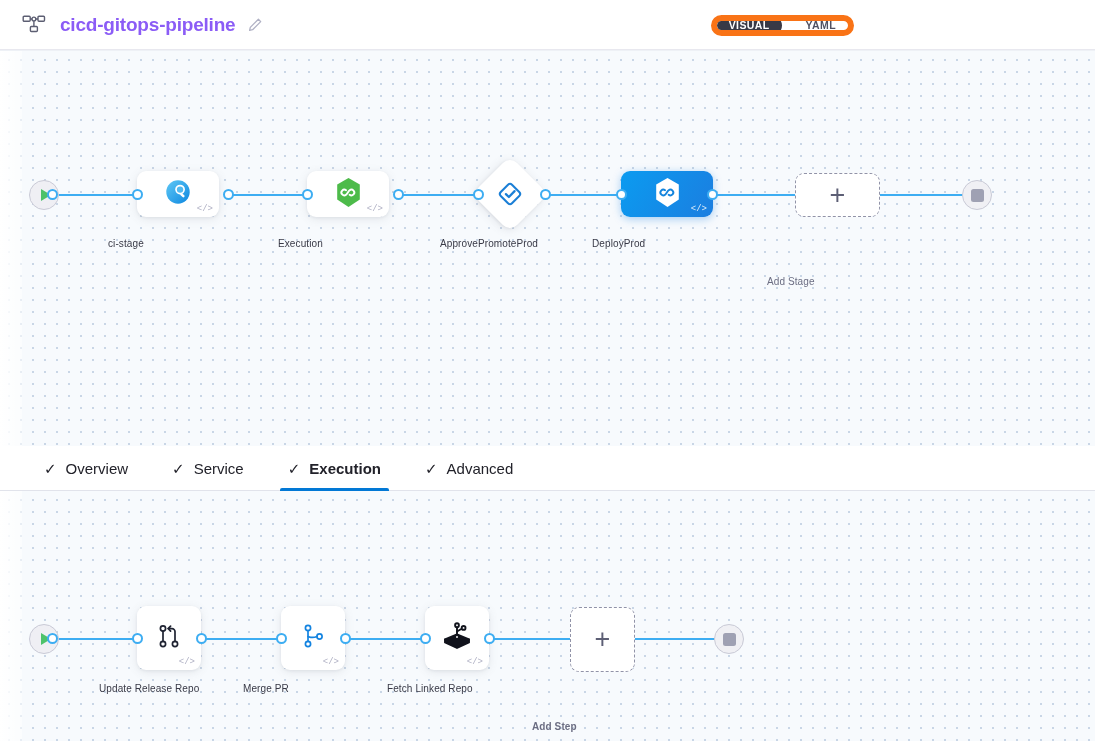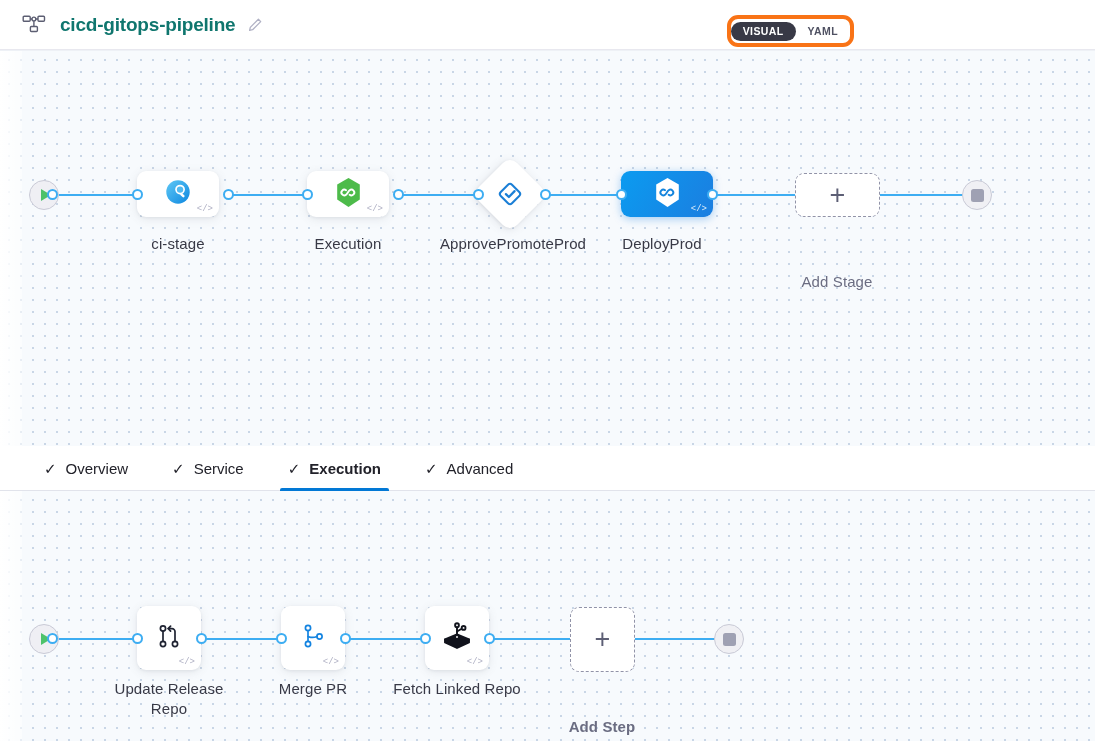--- a/index.html
+++ b/index.html
@@ -12,29 +12,29 @@
   .app{position:relative;width:1095px;height:741px;background:#fff;}
 
   
   .header{
     position:absolute;left:0;top:0;width:1095px;height:50px;
     background:#ffffff;border-bottom:1px solid #e8e8ef;
     display:flex;align-items:center;box-sizing:border-box;
   }
   .hdr-icon{margin-left:20px;width:28px;height:24px;display:flex;align-items:center;justify-content:center;color:#4f5162;}
   .hdr-title{
-    margin-left:12px;font-size:19px;font-weight:bold;color:#0f766e;letter-spacing:-0.2px;
+    margin-left:12px;font-size:19px;font-weight:bold;color:#8b5cf6;letter-spacing:-0.2px;
   }
   .hdr-edit{margin-left:12px;width:18px;height:18px;color:#b0b1c4;display:flex;align-items:center;}
 
   .toggle{
     position:absolute;right:241px;top:15px;
-    height:32px;display:flex;align-items:center;
-    border:4px solid #f97316;border-radius:11px;background:#fff;
-    padding:0;box-sizing:border-box;overflow:hidden;
+    height:21px;display:flex;align-items:center;
+    border:6px solid #f97316;border-radius:11px;background:#fff;
+    padding:0;box-sizing:border-box;overflow:hidden;gap:12px;
   }
   .toggle .seg{
     font-size:10.5px;font-weight:bold;letter-spacing:0.4px;
     padding:0 12px;height:19px;line-height:19px;border-radius:10px;
     color:#4f5162;display:block;
   }
   .toggle .seg.on{background:#383946;color:#ffffff;}
 
   
   .canvas{
@@ -91,21 +91,21 @@
   }
 
   .addbox{
     position:absolute;border:1.6px dashed #9193a8;border-radius:9px;
     background:#ffffff;display:flex;align-items:center;justify-content:center;
     color:#6b6d82;
   }
   .addbox .plus{font-size:27px;line-height:1;font-weight:300;color:#5d5f75;}
 
   .nlabel{
-    position:absolute;text-align:center;font-size:15px;color:#383946;
+    position:absolute;text-align:left;font-size:10px;color:#383946;
     line-height:20px;letter-spacing:0.1px;
   }
   .nlabel.muted{color:#6b6d82;margin-top:40px;}
 
   
   .tabbar{
     position:absolute;left:0;top:446px;width:1095px;height:45px;
     background:#ffffff;border-bottom:1px solid #e1e3eb;
     box-sizing:border-box;display:flex;align-items:stretch;
     padding-left:22px;

